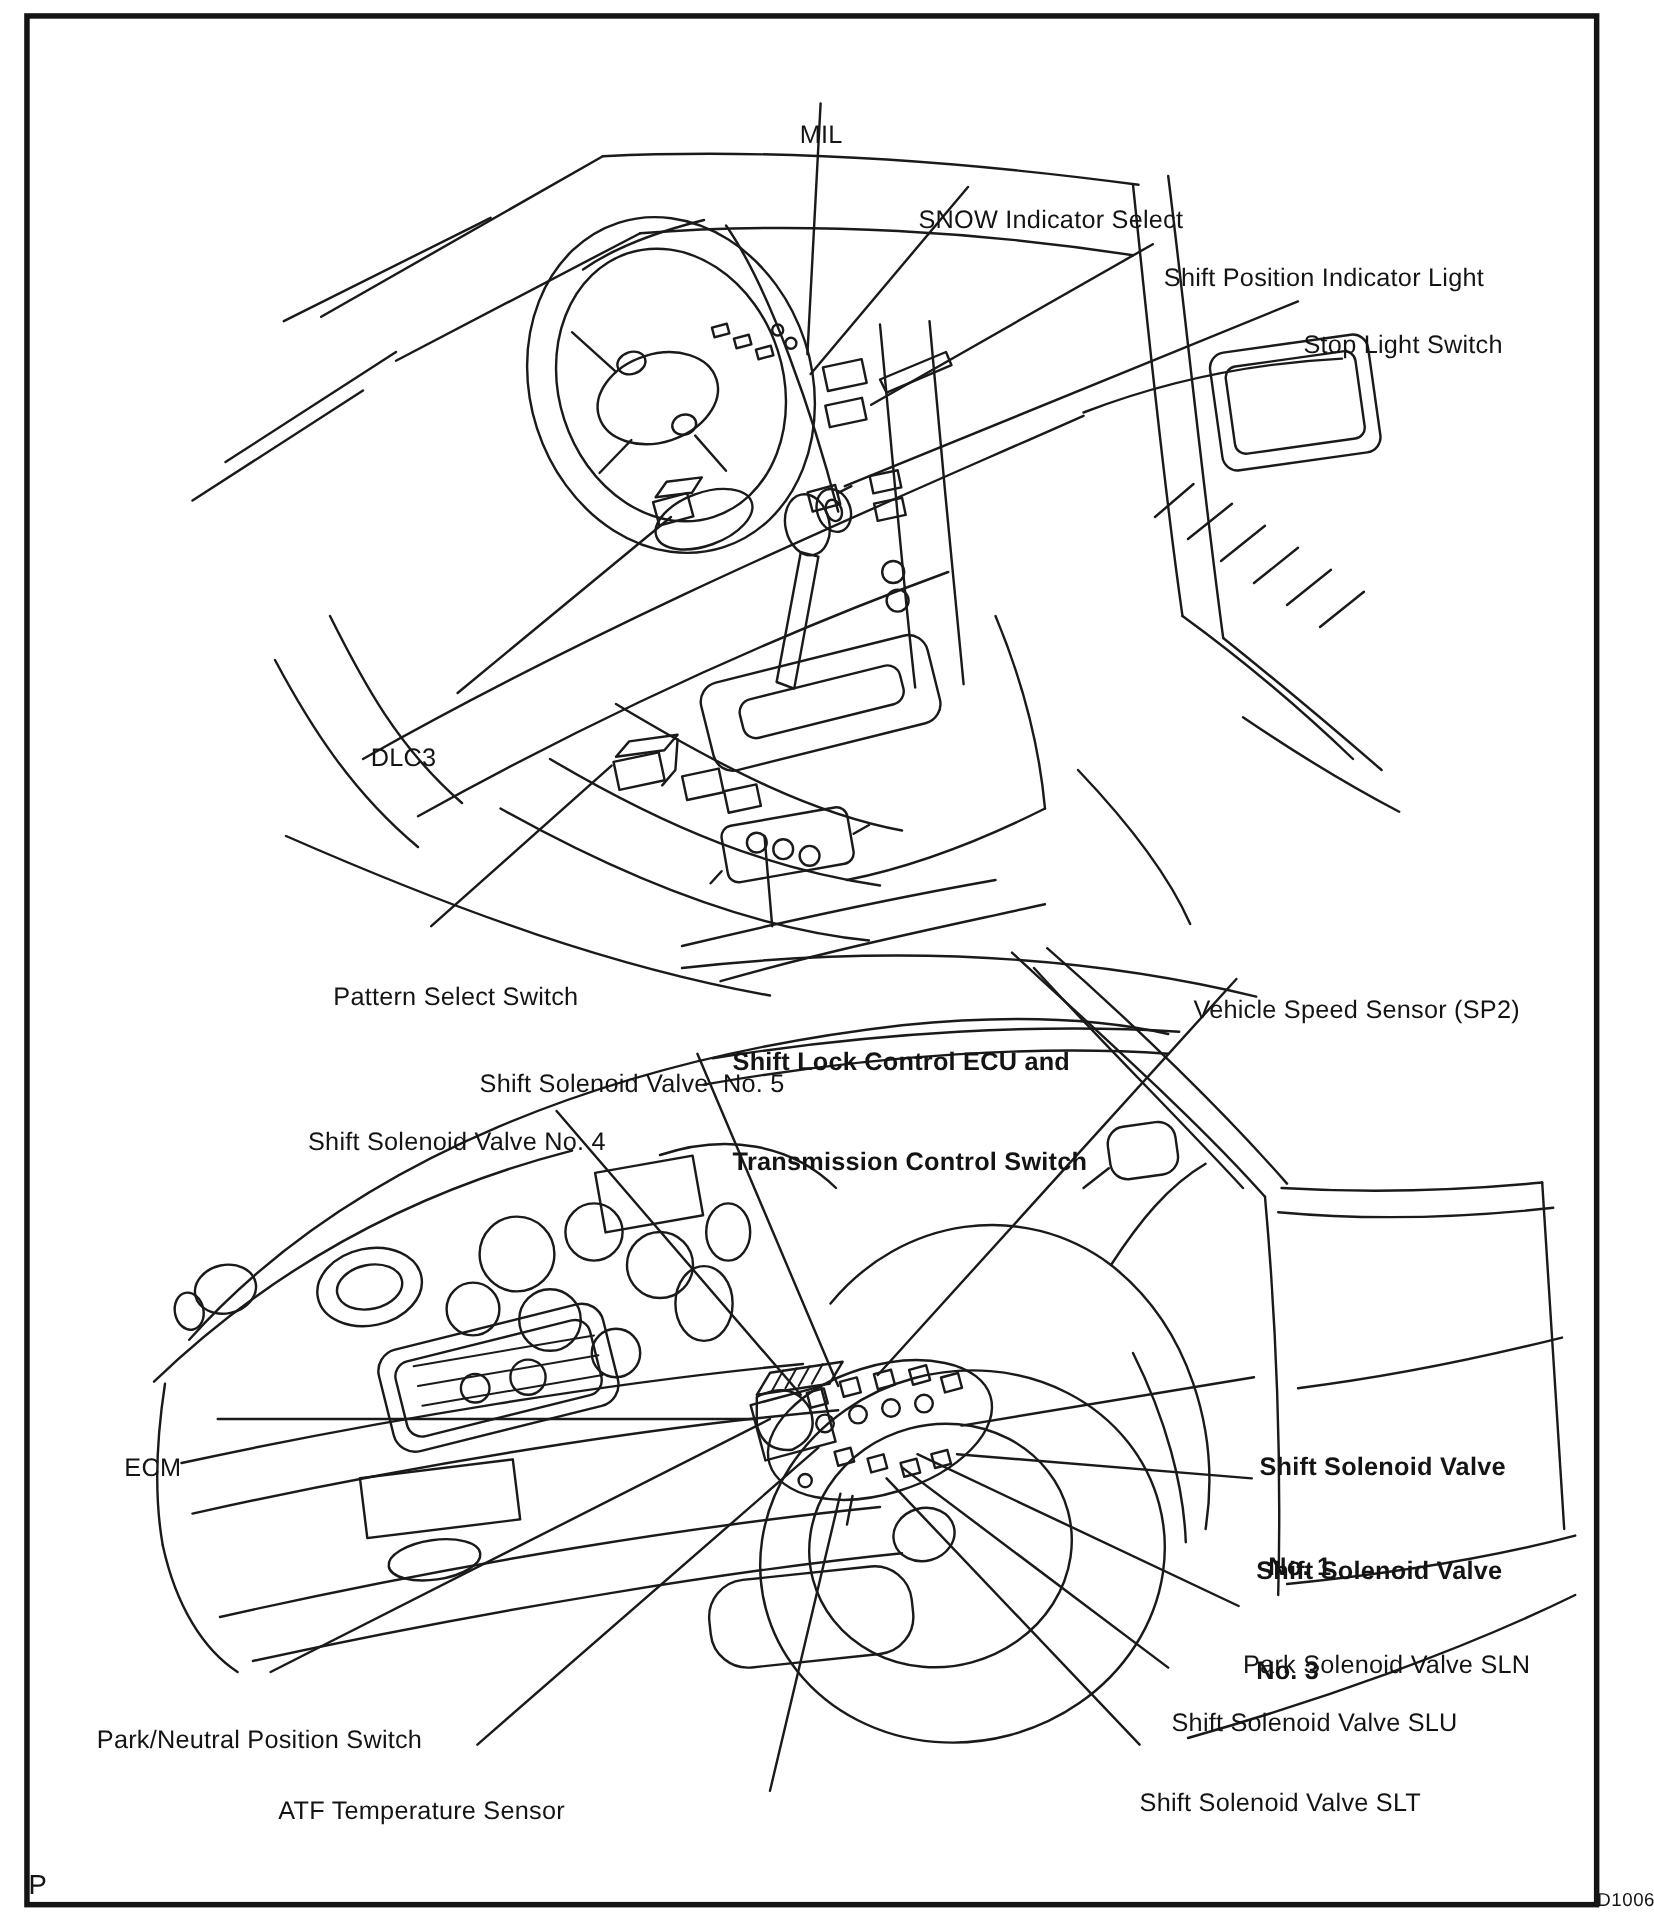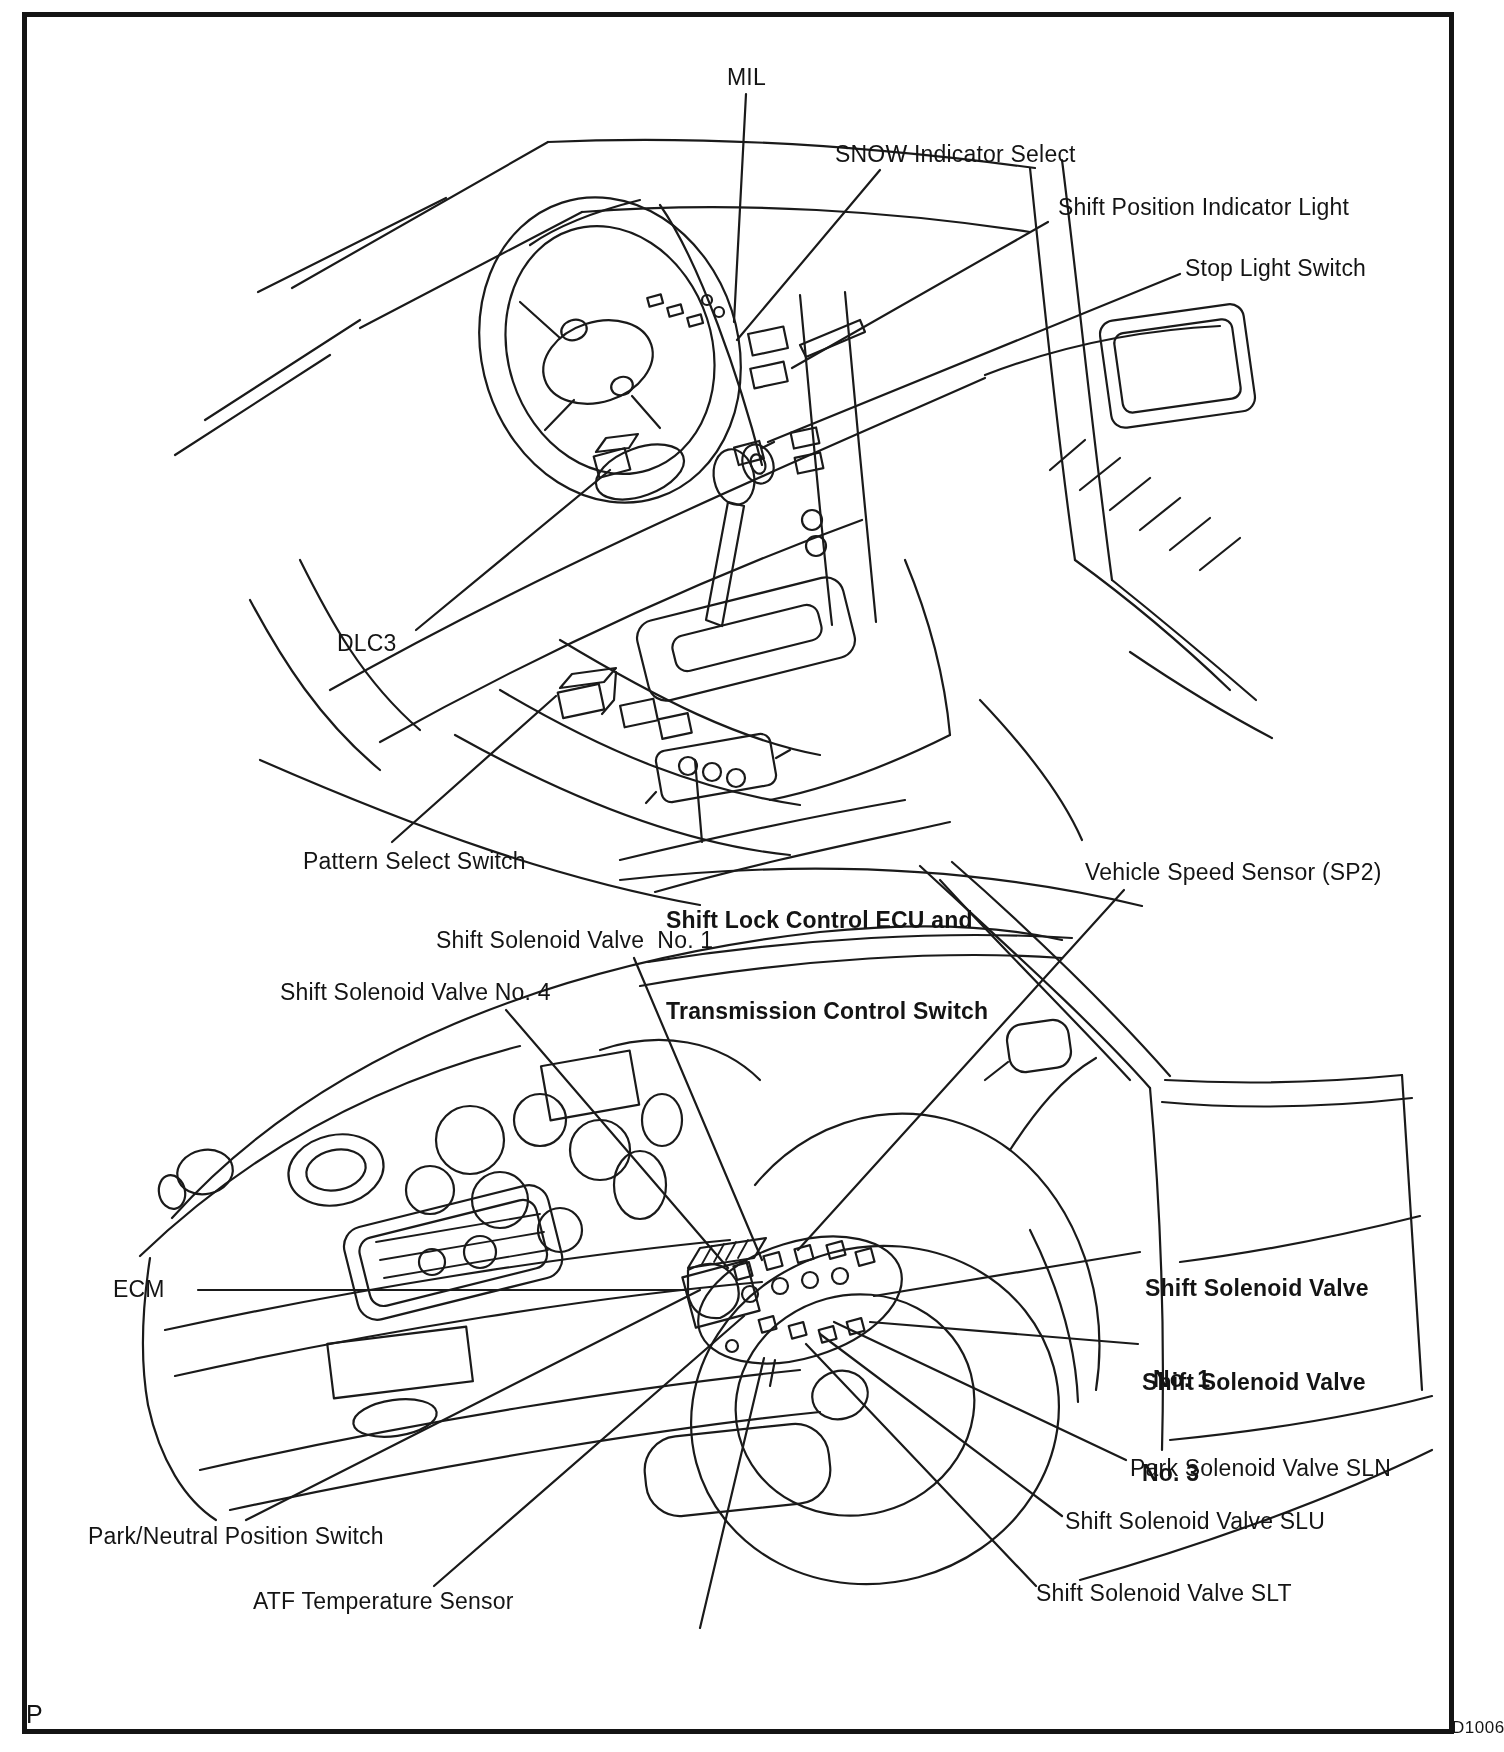--- a/index.html
+++ b/index.html
@@ -18,20 +18,21 @@
     box-sizing:border-box;
   }
   .art{position:absolute;left:0;top:0;}
   .lbl{
     position:absolute;
     font-size:23px;
     line-height:1.32;
     letter-spacing:0.2px;
     white-space:pre;
     color:#141414;
+    margin-top:45px;
   }
   .lbl .l2{display:block;font-weight:bold;}
   .corner-p{
     position:absolute;left:26px;top:1700px;
     font-size:25px;color:#141414;
   }
   .fig-code{
     position:absolute;left:1452px;top:1718px;
     font-size:17px;color:#141414;letter-spacing:0.5px;
   }
@@ -300,21 +301,21 @@
   <div class="lbl" style="left:1058px;top:192px">Shift Position Indicator Light</div>
   <div class="lbl" style="left:1185px;top:253px">Stop Light Switch</div>
   <div class="lbl" style="left:337px;top:628px">DLC3</div>
   <div class="lbl" style="left:303px;top:846px">Pattern Select Switch</div>
   <div class="lbl" style="left:666px;top:844px">
     <span class="l2">Shift Lock Control ECU and</span>
     <span class="l2">Transmission Control Switch</span>
   </div>
 
   <div class="lbl" style="left:1085px;top:857px">Vehicle Speed Sensor (SP2)</div>
-  <div class="lbl" style="left:436px;top:925px">Shift Solenoid Valve  No. 1</div>
+  <div class="lbl" style="left:436px;top:925px">Shift Solenoid Valve  No. 5</div>
   <div class="lbl" style="left:280px;top:977px">Shift Solenoid Valve No. 4</div>
   <div class="lbl" style="left:113px;top:1274px">ECM</div>
 
   <div class="lbl" style="left:1145px;top:1212px">
     <span class="l2">Shift Solenoid Valve</span>
     <span class="l2" style="padding-left:8px">No. 1</span>
   </div>
   <div class="lbl" style="left:1142px;top:1306px">
     <span class="l2">Shift Solenoid Valve</span>
     <span class="l2">No. 3</span>

